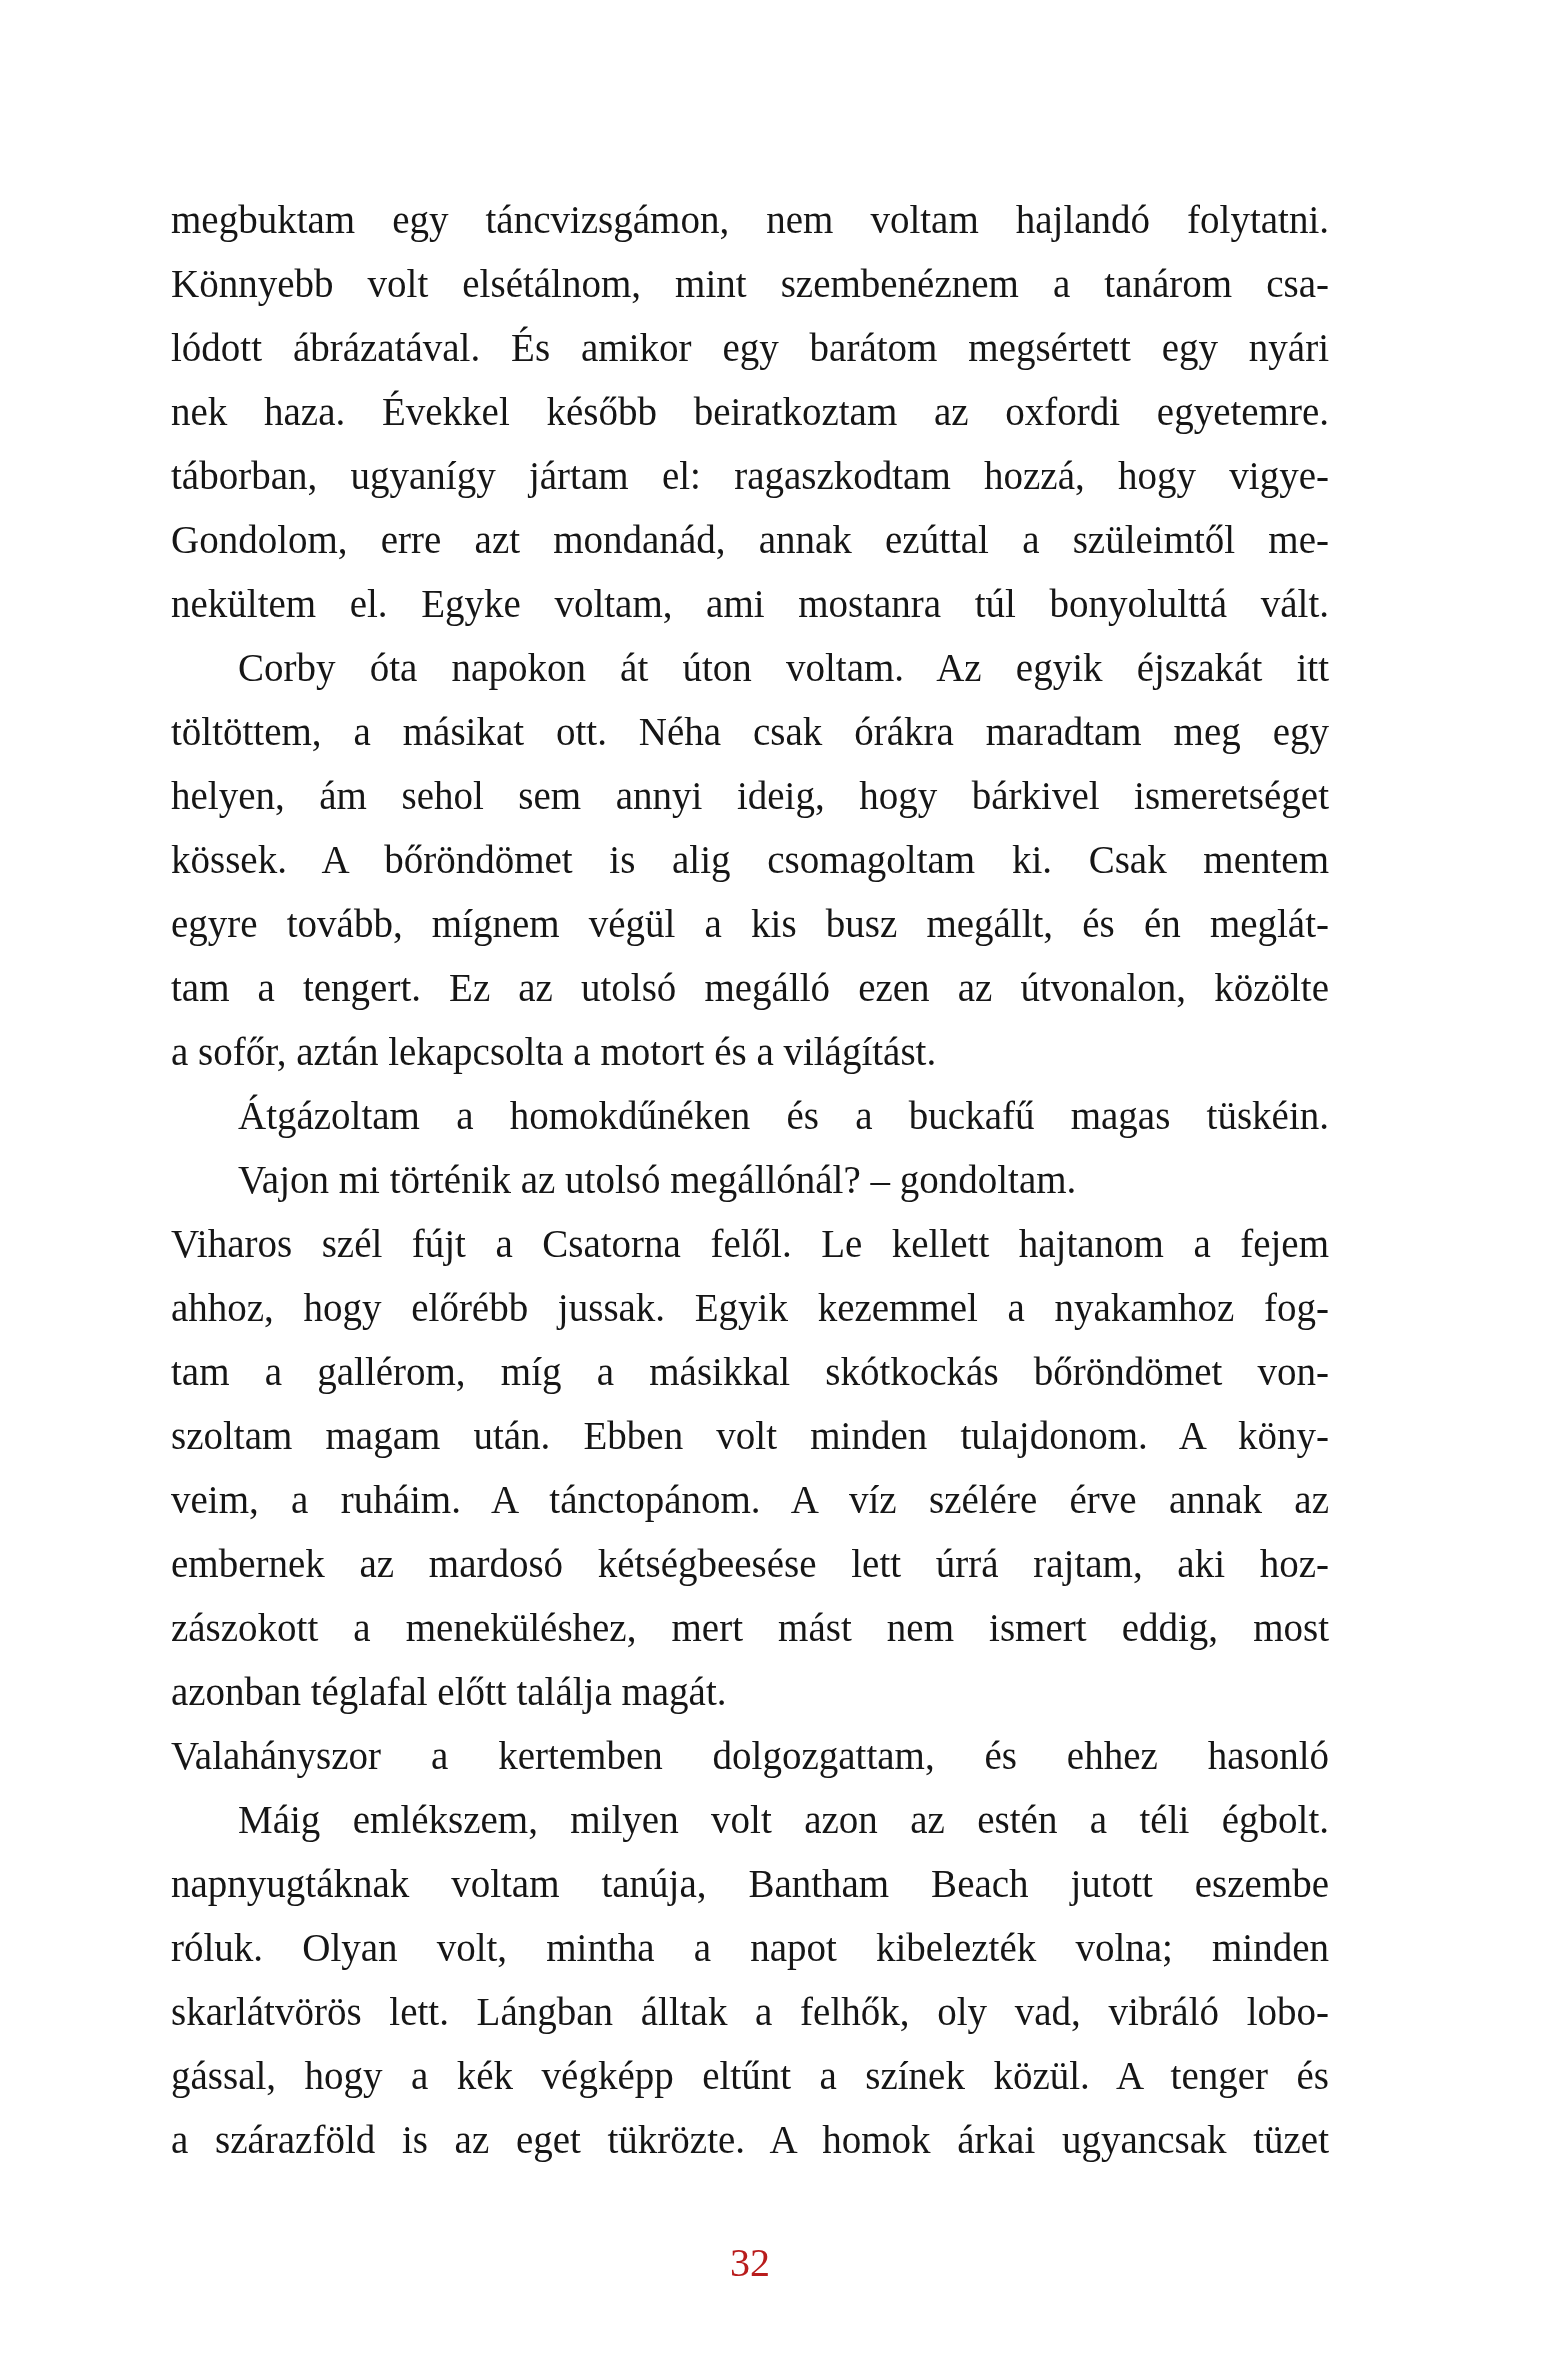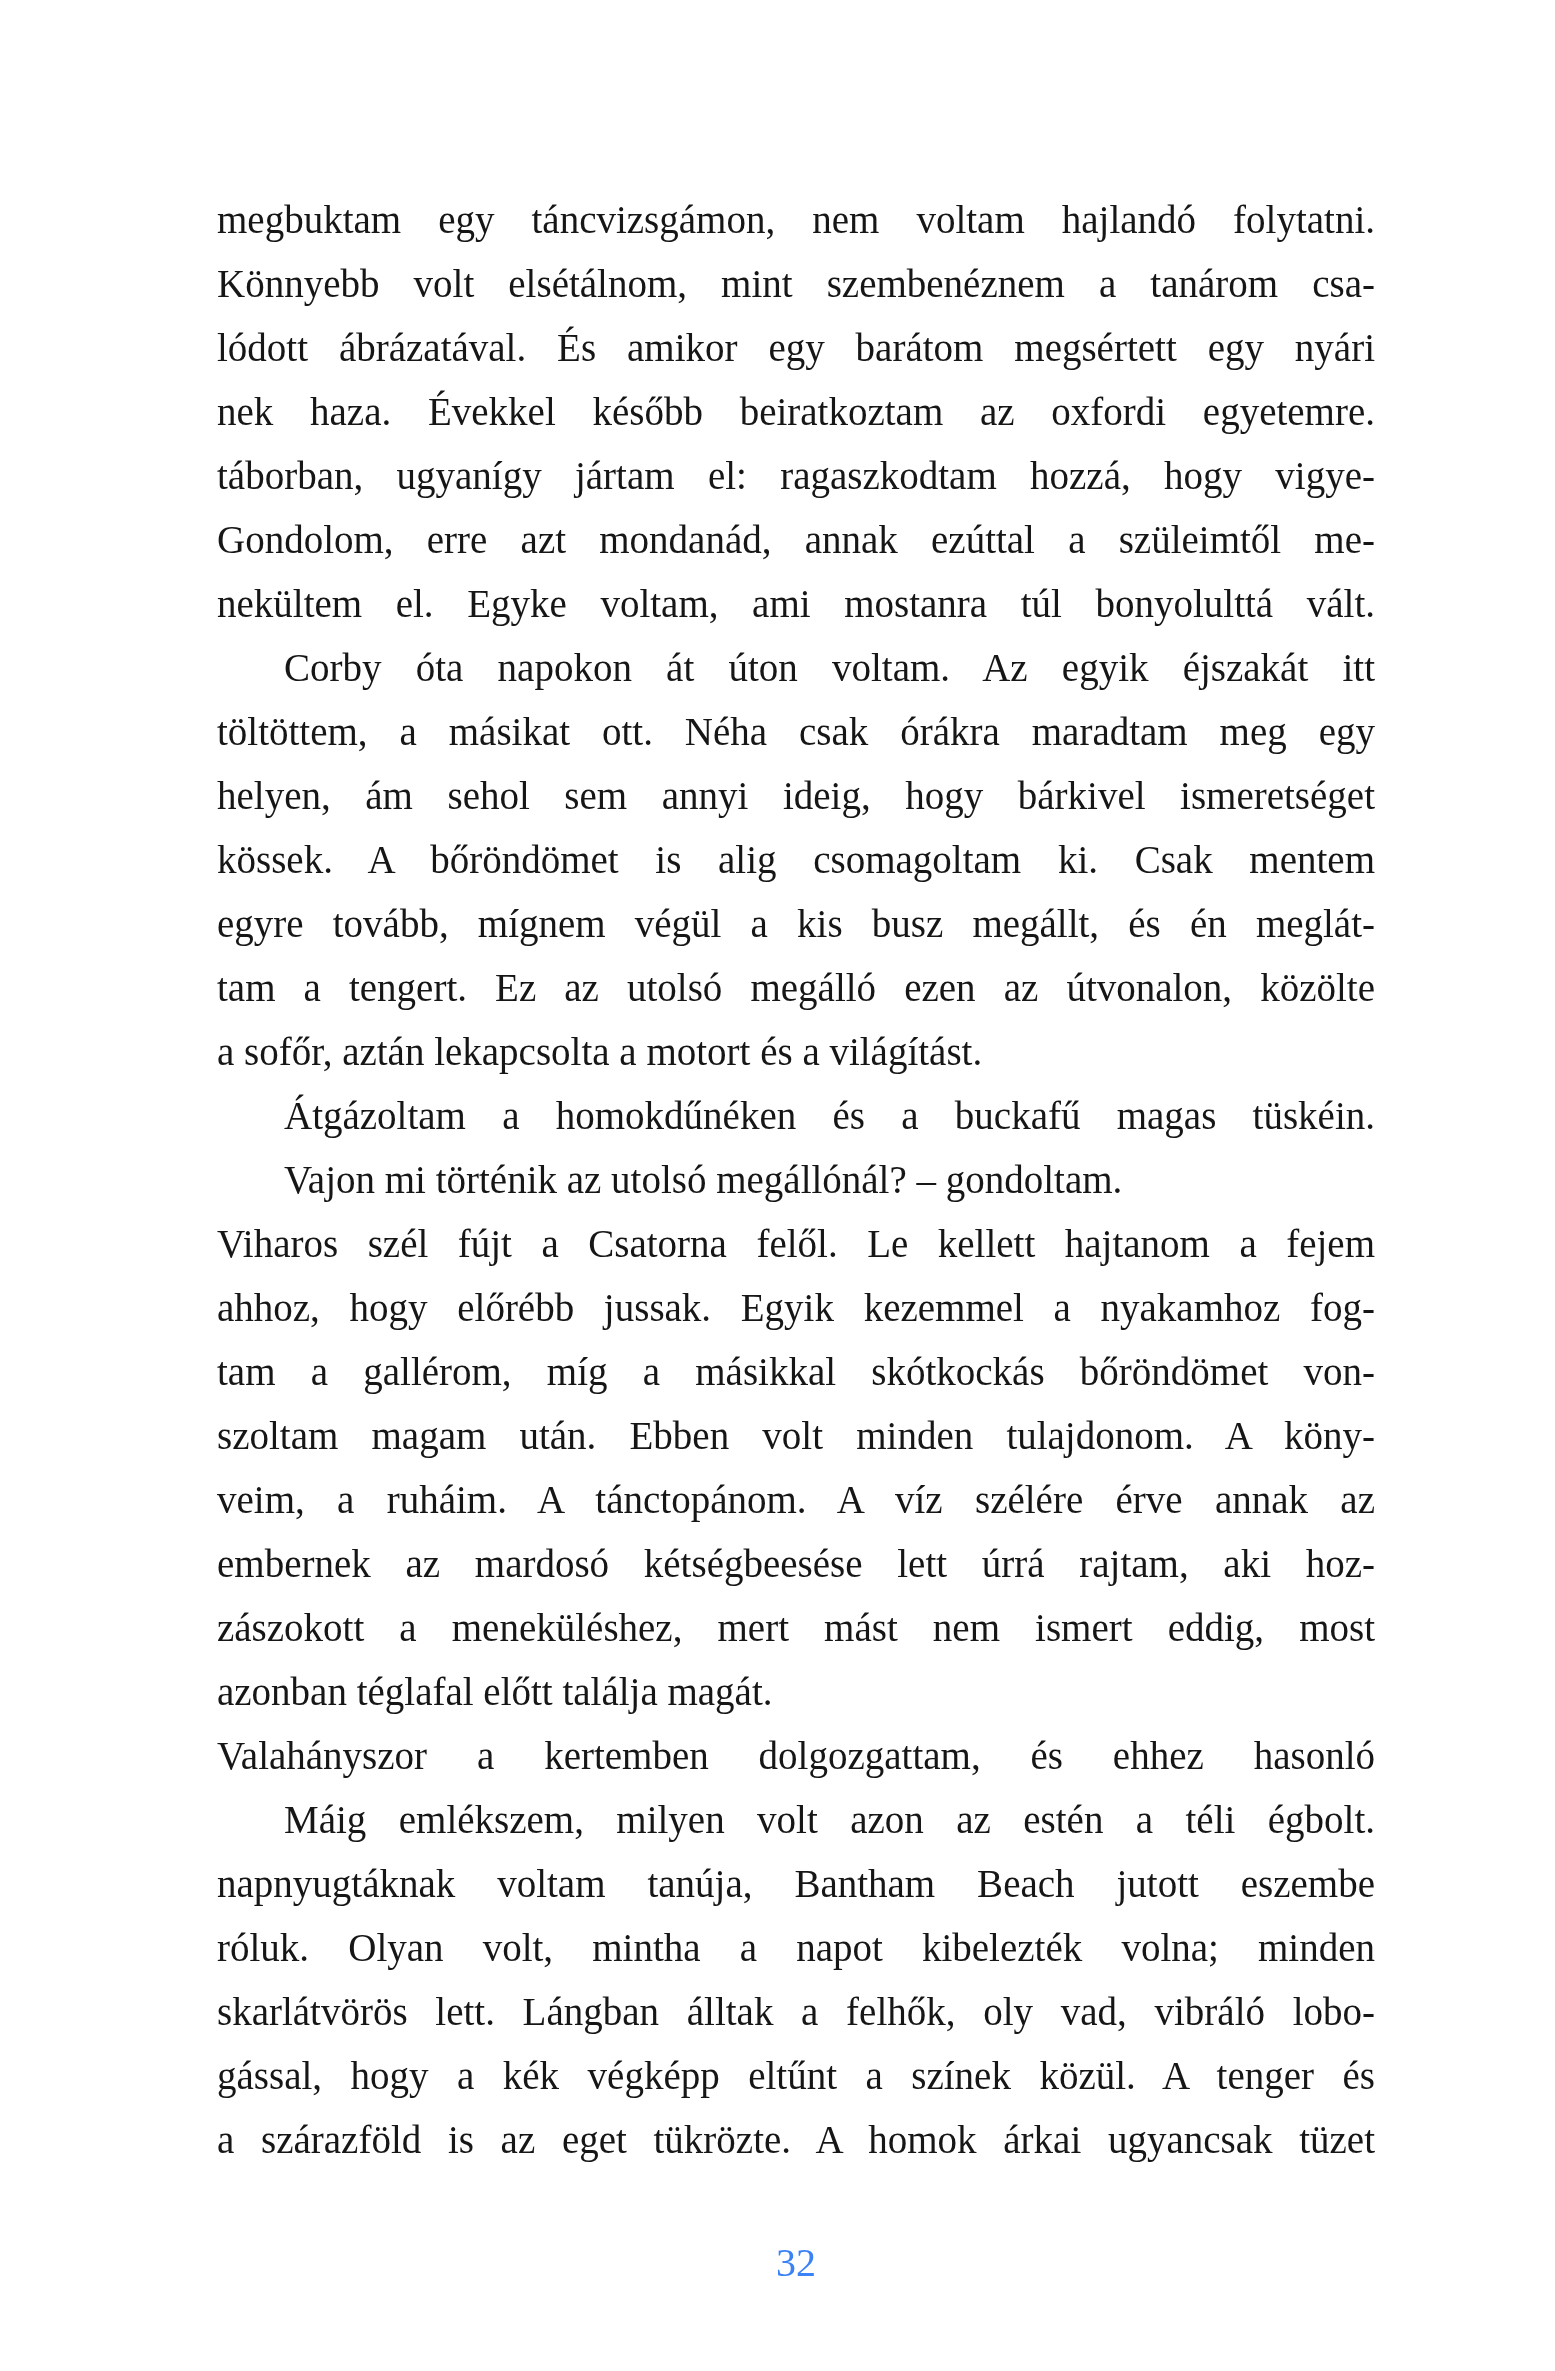--- a/index.html
+++ b/index.html
@@ -11,21 +11,20 @@
     height: 2372px;
     background: #ffffff;
     position: relative;
     overflow: hidden;
     font-family: "Liberation Serif", "DejaVu Serif", serif;
   }
   .page {
     position: absolute;
     inset: 0;
     background: #ffffff;
-    margin-left: 46px;
   }
   .text-block {
     position: absolute;
     left: 171px;
     top: 188px;
     width: 1158px;
     color: #161616;
     font-size: 39px;
     line-height: 64px;
   }
@@ -42,21 +41,21 @@
   }
   .text-line.indent {
     padding-left: 67px;
   }
   .page-number {
     position: absolute;
     left: 171px;
     top: 2231px;
     width: 1158px;
     text-align: center;
-    color: #3b82f6;
+    color: #b91c1c;
     font-size: 40px;
     line-height: 63px;
   }
 </style>
 </head>
 <body>
 
 <div class="page">
   <div class="text-block">
       <div class="text-line">megbuktam egy táncvizsgámon, nem voltam hajlandó folytatni.</div>

